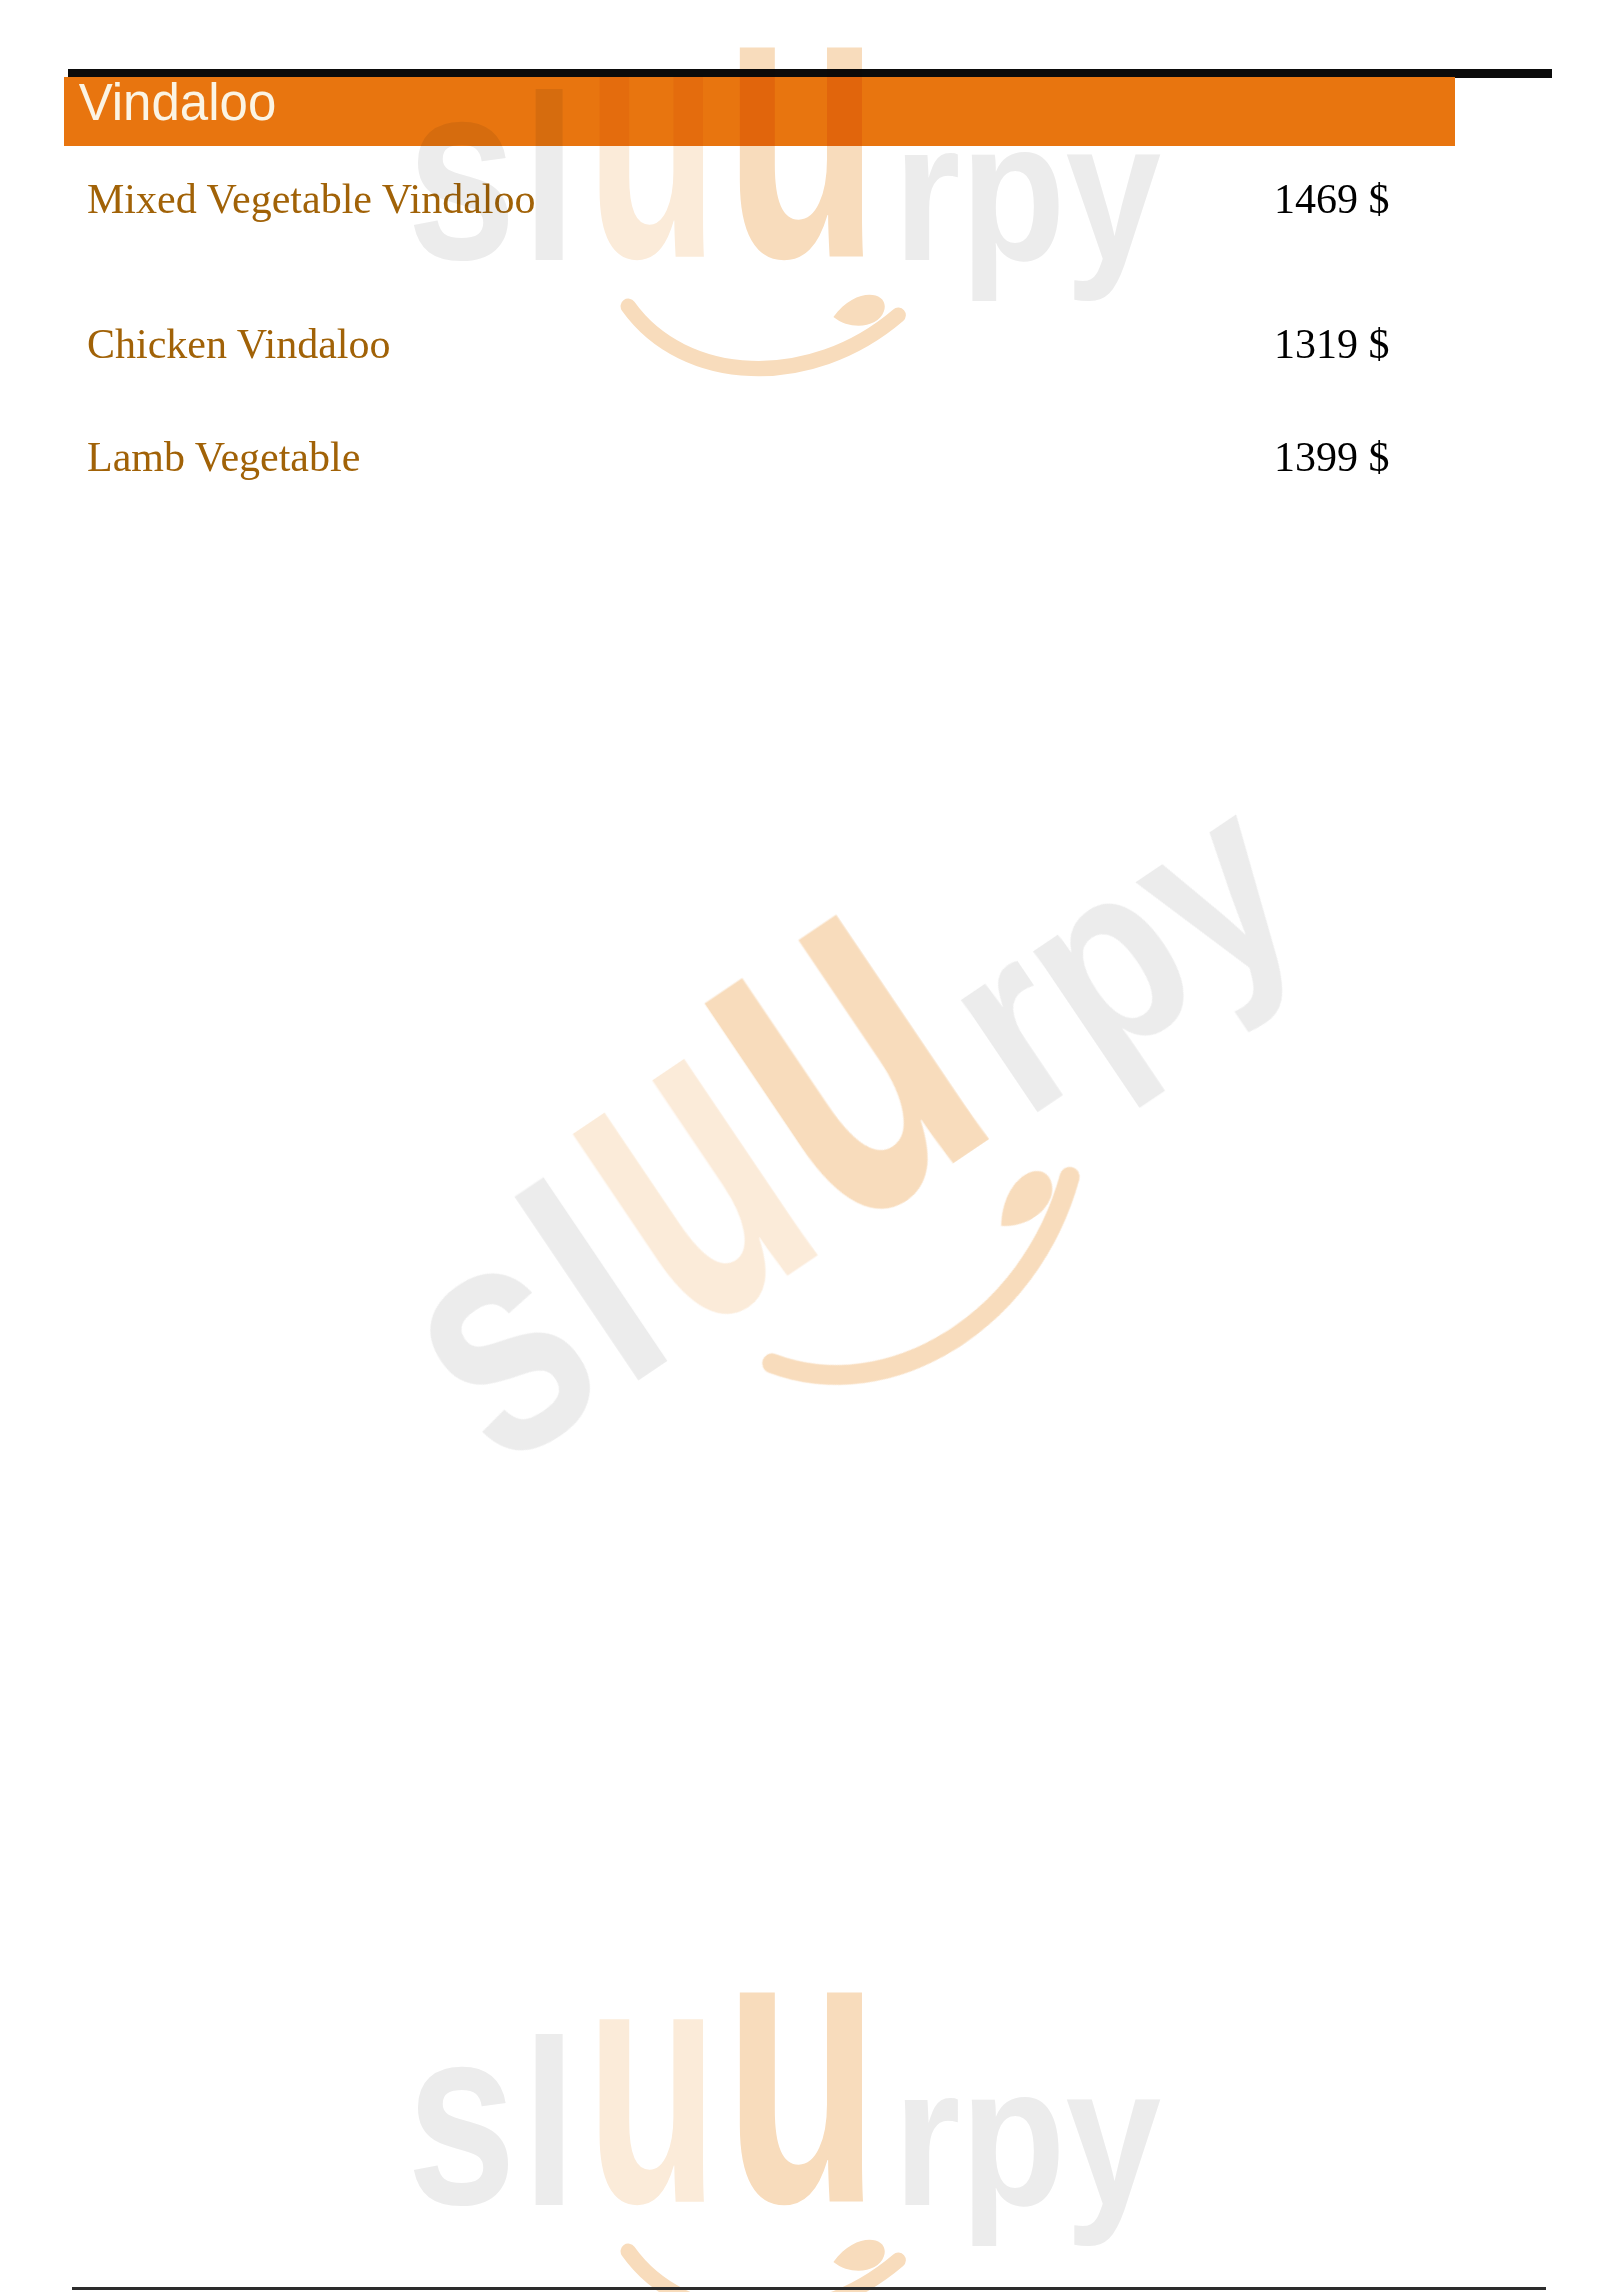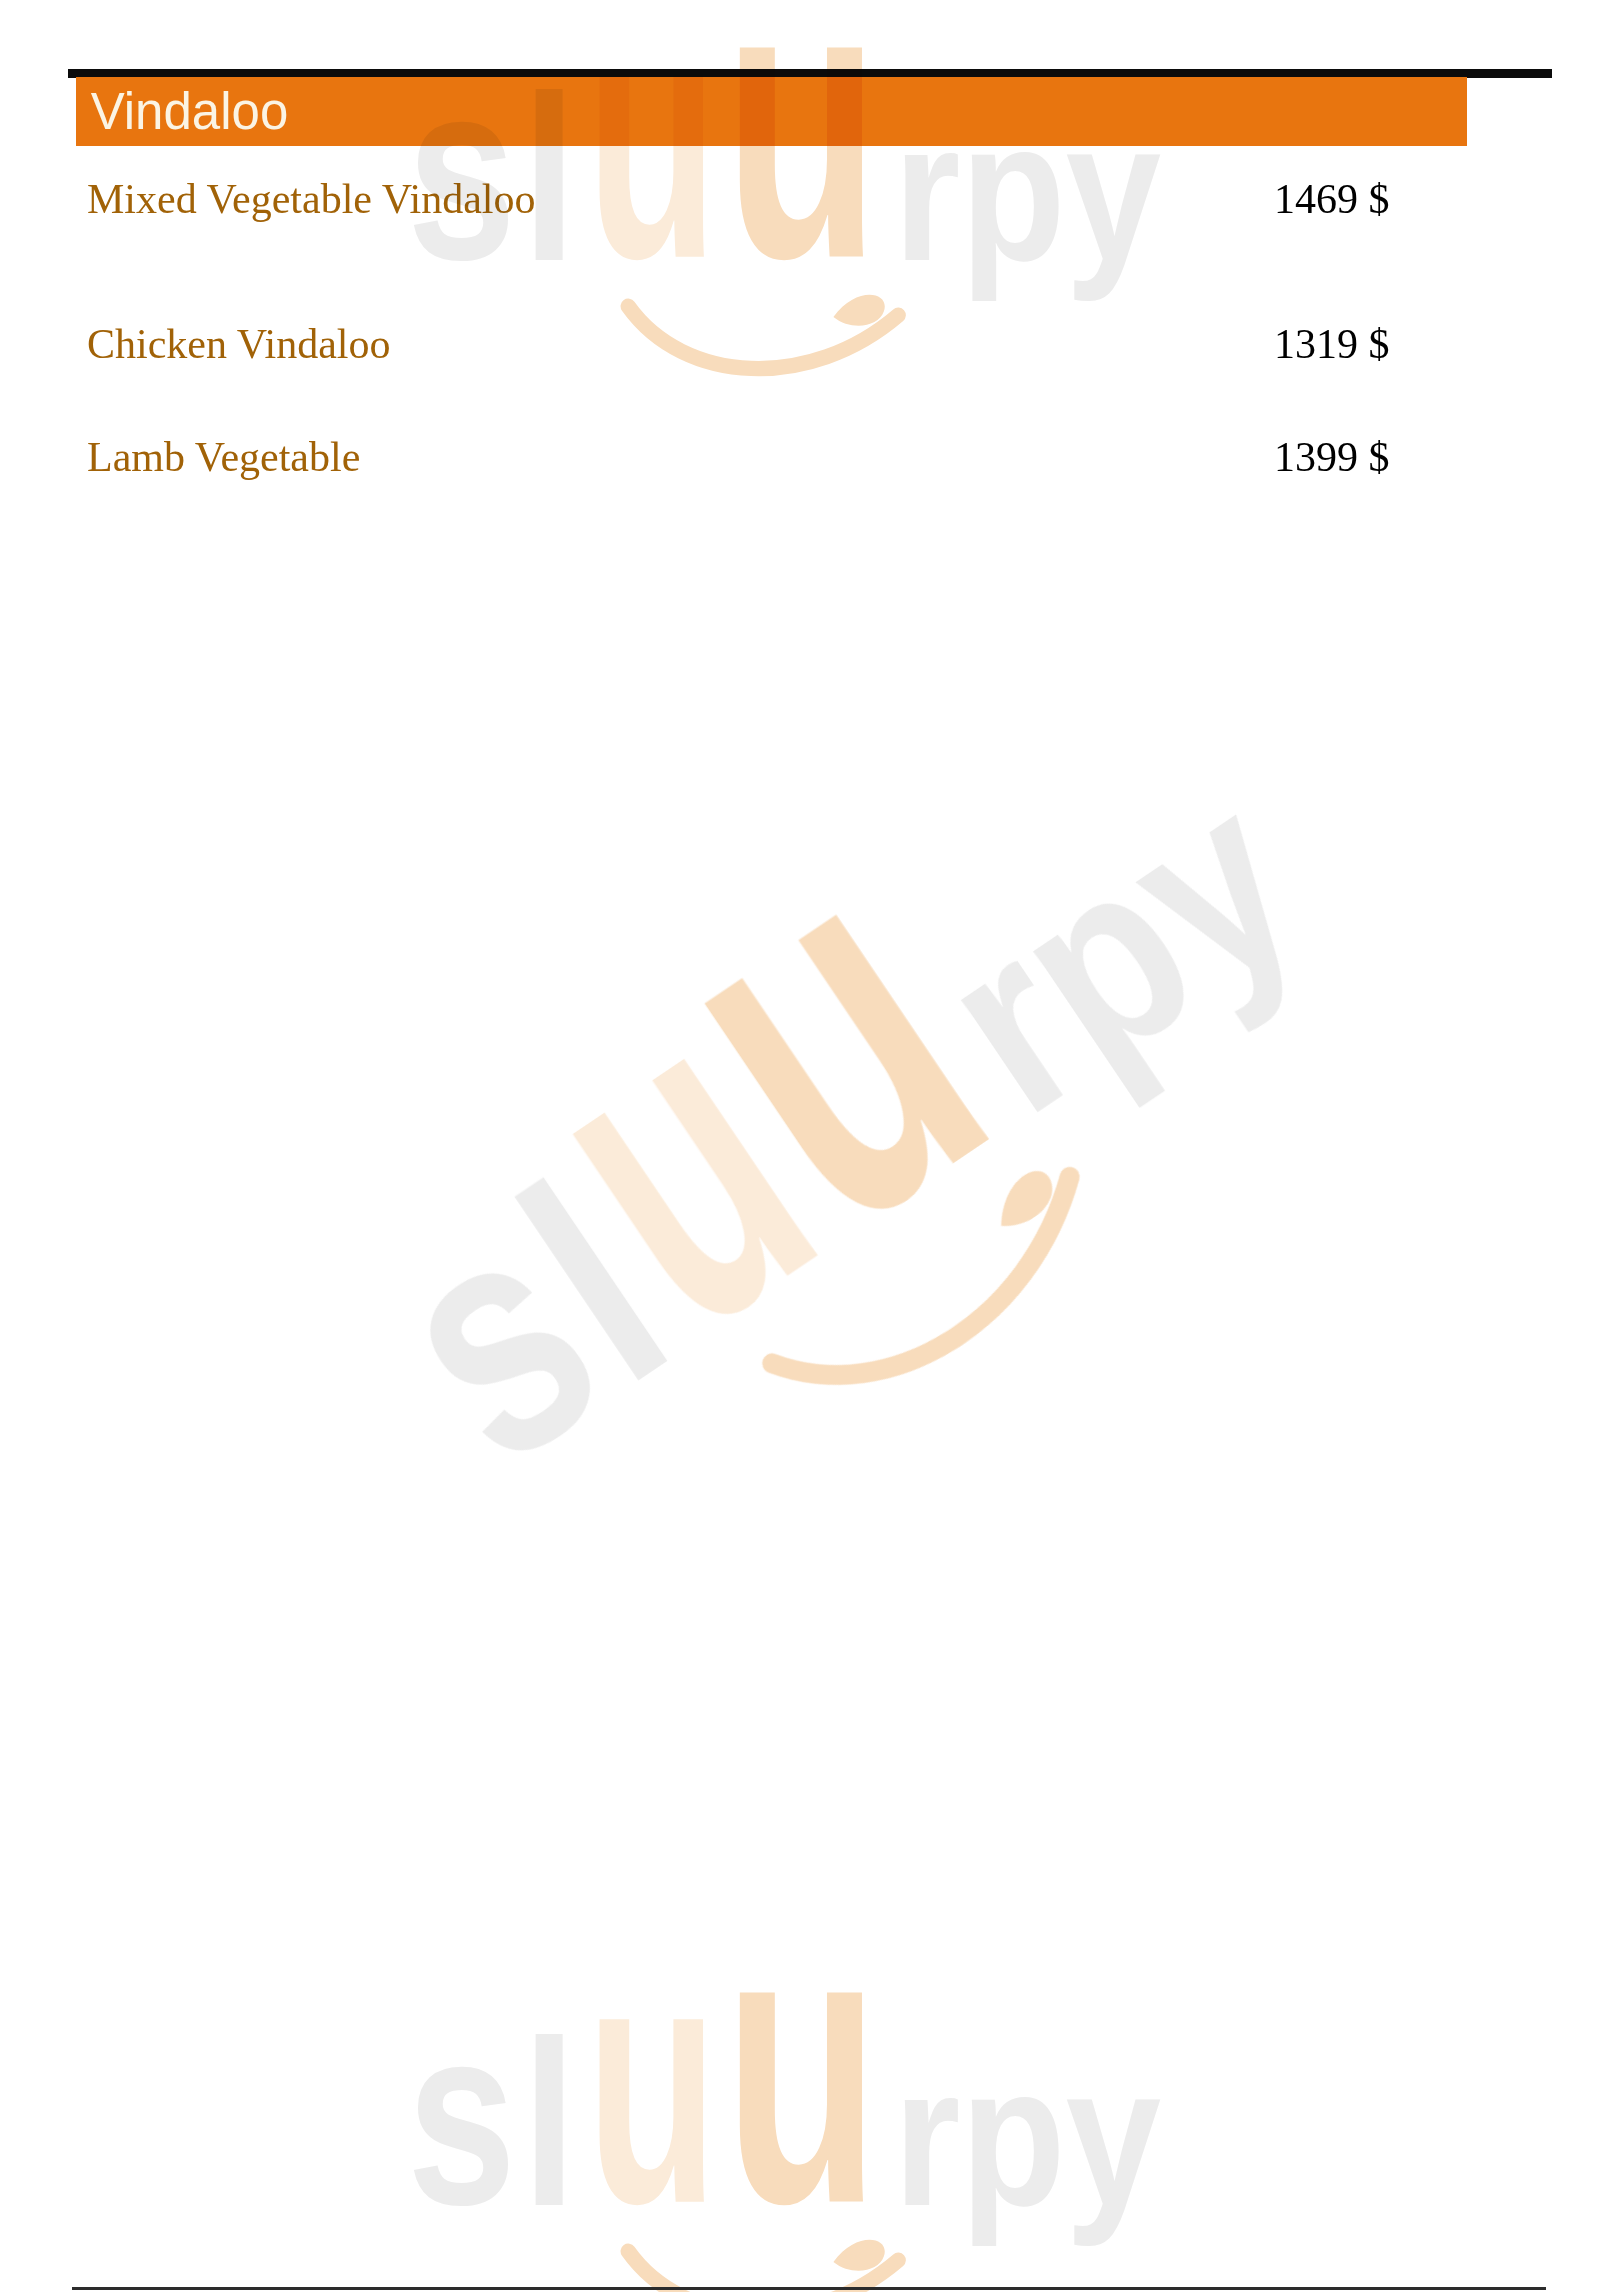--- a/index.html
+++ b/index.html
@@ -10,23 +10,23 @@
     overflow:hidden;
     font-family:"Liberation Serif", serif;
   }
   
   .top-rule{
     position:absolute;left:68px;top:69px;width:1484px;height:8.8px;
     background:var(--top-rule,#0b0b0b);
   }
   
   .header-bar{
-    position:absolute;left:76px;top:77px;width:1391px;height:69px;
+    position:absolute;left:64px;top:77px;width:1391px;height:69px;
     background:var(--accent,#e8750f);
-    display:flex;align-items:center;
+    display:flex;
   }
   .header-title{
     font-family:"Liberation Sans", sans-serif;
     font-size:51px;font-weight:400;
     color:var(--title-color,#fbf4e4);
     padding-left:14.7px;line-height:1;
     letter-spacing:0px;
   }
   
   .menu-row{position:absolute;left:0;width:100%;height:59px;}

